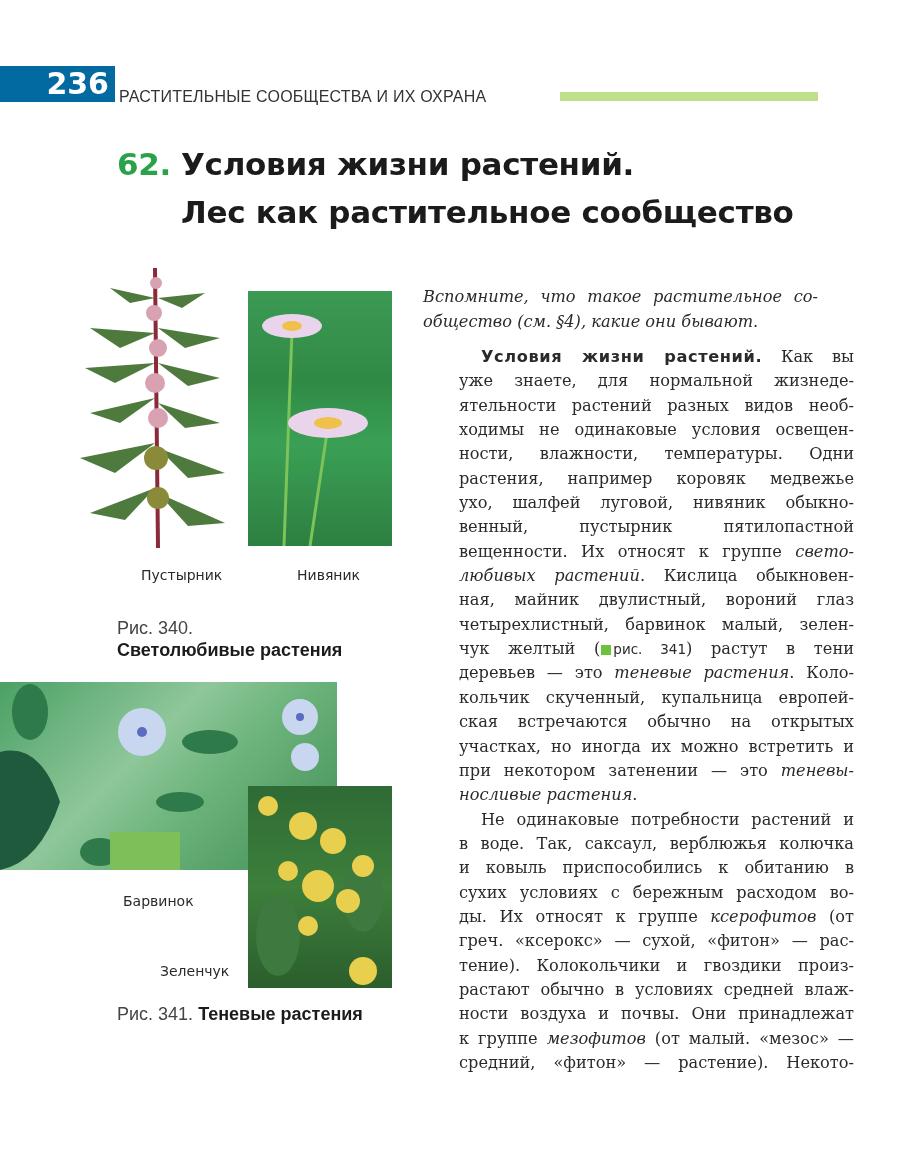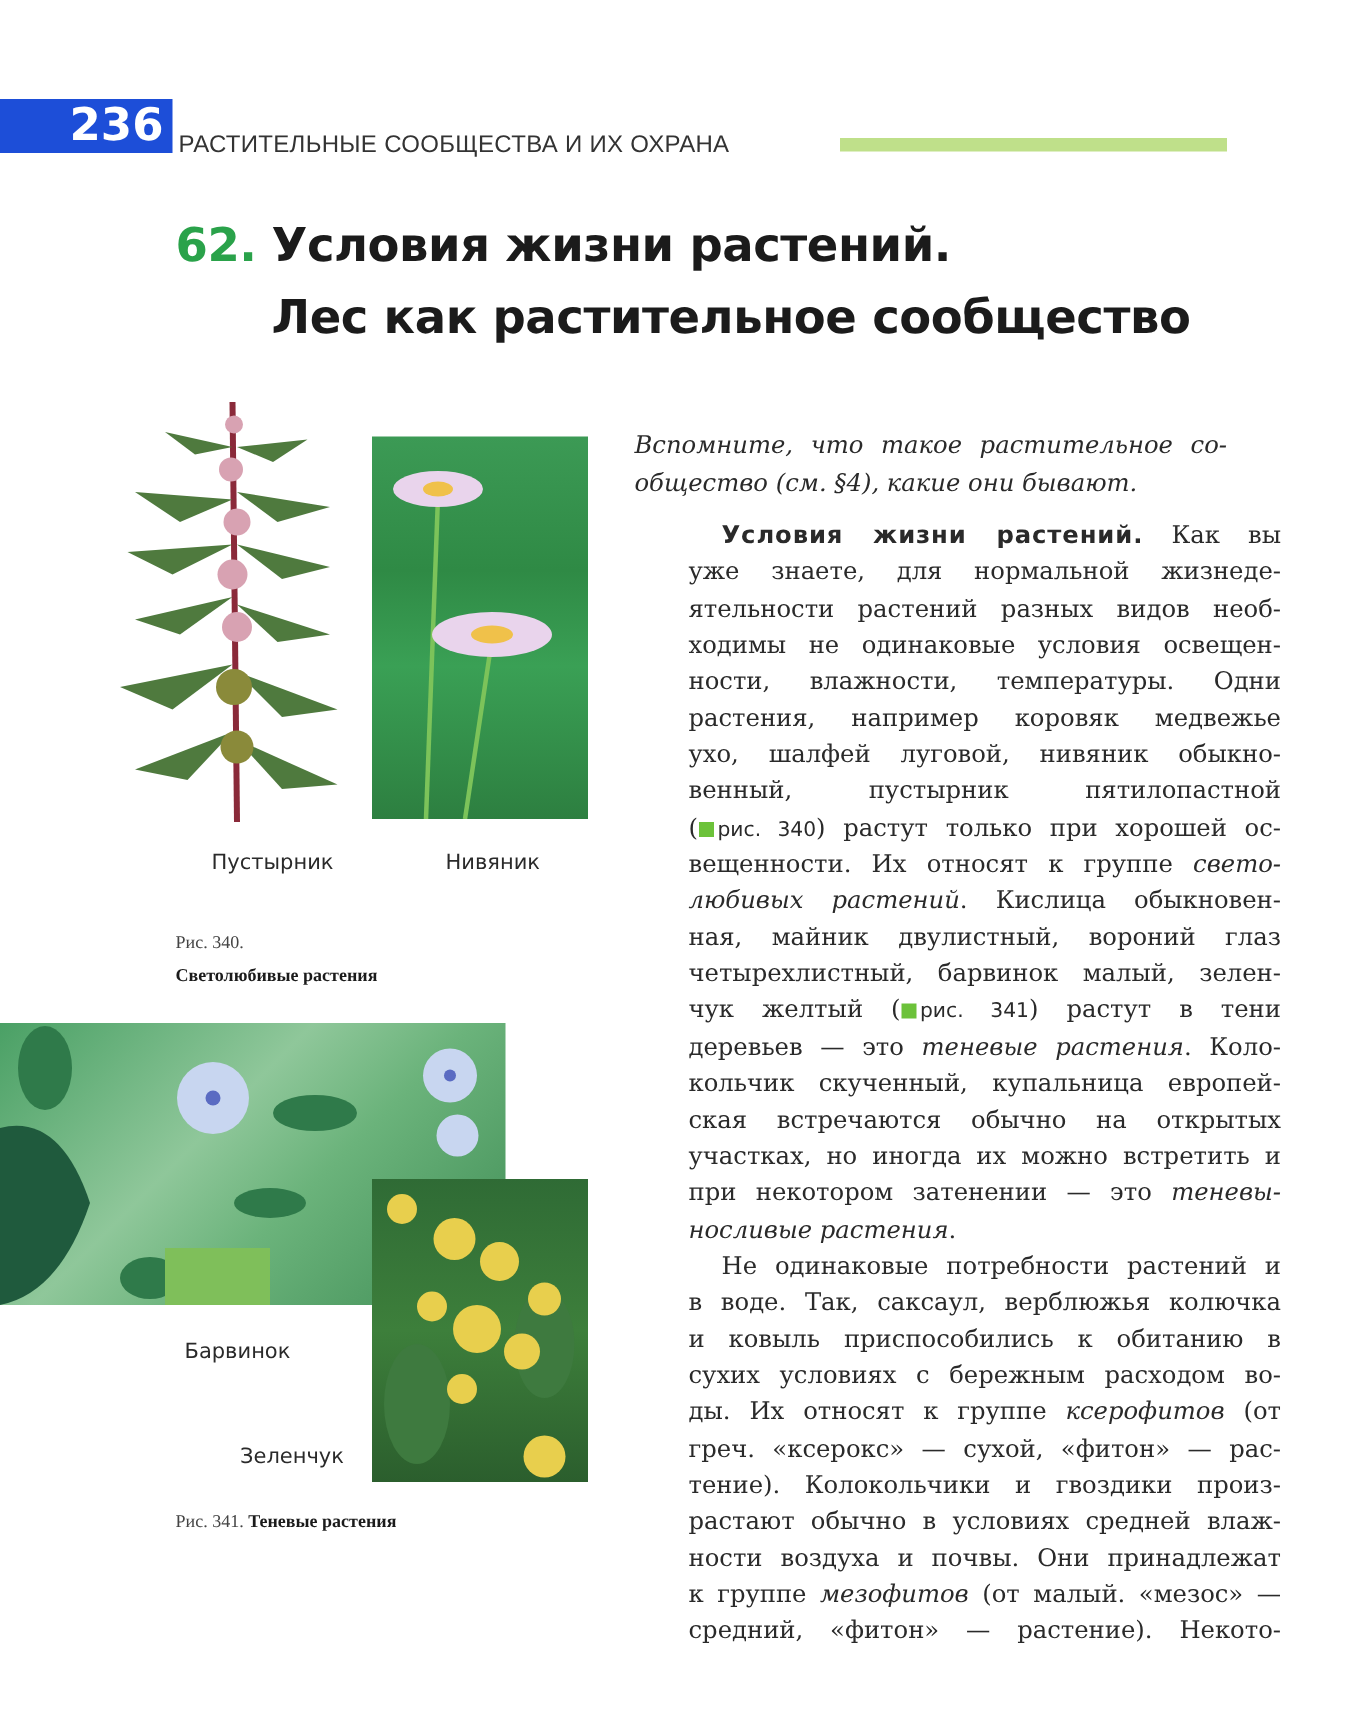--- a/index.html
+++ b/index.html
@@ -2,21 +2,21 @@
 <html><head>
 <meta charset="utf-8">
 <style>
   html, body { margin: 0; padding: 0; }
   body {
     width: 910px; height: 1150px; background: #ffffff; position: relative; overflow: hidden;
     font-family: "DejaVu Serif", serif; color: #2a2a2a;
   }
   .page-num-block {
     position: absolute; left: 0; top: 66px; width: 115px; height: 36px;
-    background: #1d4ed8; display: flex; align-items: flex-end; justify-content: flex-end;
+    background: #0369a1; display: flex; align-items: flex-end; justify-content: flex-end;
   }
   .page-num {
     font-family: "DejaVu Sans", sans-serif; font-weight: bold; font-size: 30px;
     color: #ffffff; letter-spacing: 0px; padding-right: 6px; line-height: 36px;
   }
   .running-head {
     position: absolute; left: 119px; top: 88px;
     font-family: "Liberation Sans", sans-serif; font-size: 16px; color: #333; letter-spacing: 0.2px;
   }
   .header-rule {
@@ -37,21 +37,21 @@
     background: linear-gradient(180deg,#3c9a55 0%,#2f8a45 35%,#3aa055 60%,#2d7f40 100%); }
   .img-barvinok { left: 0; top: 682px; width: 337px; height: 188px;
     background: linear-gradient(135deg,#4aa065 0%,#8fc79a 40%,#6bb37b 60%,#3f8d55 100%); }
   .img-zelenchuk { left: 248px; top: 786px; width: 144px; height: 202px;
     background: linear-gradient(180deg,#2f6b35 0%,#3d7f3b 50%,#2b5e2d 100%); }
 
   .caption-name {
     position: absolute; font-family: "DejaVu Sans", sans-serif; font-size: 14px; color: #2a2a2a;
   }
   .fig-caption {
-    position: absolute; font-family: Liberation Serif, serif; font-size: 12px; color: #2a2a2a; line-height: 22px;
+    position: absolute; font-family: Liberation Sans, sans-serif; font-size: 18px; color: #2a2a2a; line-height: 22px;
   }
   .fig-caption .fig-num { font-weight: normal; color: #444; }
   .fig-caption .fig-title { font-weight: bold; color: #1b1b1b; }
 
   
   .col {
     position: absolute; left: 423px; width: 395px;
     font-family: "DejaVu Serif", serif; font-size: 16.2px; color: #2a2a2a;
   }
   .recall { top: 285px; line-height: 24.5px; font-style: italic; }
@@ -189,21 +189,20 @@
 
 <div class="col body">
   <span class="ln indent"><span class="bold-head">Условия жизни растений.</span><span> Как вы</span></span>
   <span class="ln">уже знаете, для нормальной жизнеде-</span>
   <span class="ln">ятельности растений разных видов необ-</span>
   <span class="ln">ходимы не одинаковые условия освещен-</span>
   <span class="ln">ности, влажности, температуры. Одни</span>
   <span class="ln">растения, например коровяк медвежье</span>
   <span class="ln">ухо, шалфей луговой, нивяник обыкно-</span>
   <span class="ln">венный, пустырник пятилопастной</span>
-  <span class="ln"><span>(</span><span class="ref"><span class="sq"></span><span>рис. 340</span></span><span>) растут только при хорошей ос-</span></span>
   <span class="ln"><span>вещенности. Их относят к группе </span><span class="it">свето-</span></span>
   <span class="ln"><span class="it">любивых растений</span><span>. Кислица обыкновен-</span></span>
   <span class="ln">ная, майник двулистный, вороний глаз</span>
   <span class="ln">четырехлистный, барвинок малый, зелен-</span>
   <span class="ln"><span>чук желтый (</span><span class="ref"><span class="sq"></span><span>рис. 341</span></span><span>) растут в тени</span></span>
   <span class="ln"><span>деревьев — это </span><span class="it">теневые растения</span><span>. Коло-</span></span>
   <span class="ln">кольчик скученный, купальница европей-</span>
   <span class="ln">ская встречаются обычно на открытых</span>
   <span class="ln">участках, но иногда их можно встретить и</span>
   <span class="ln"><span>при некотором затенении — это </span><span class="it">теневы-</span></span>

